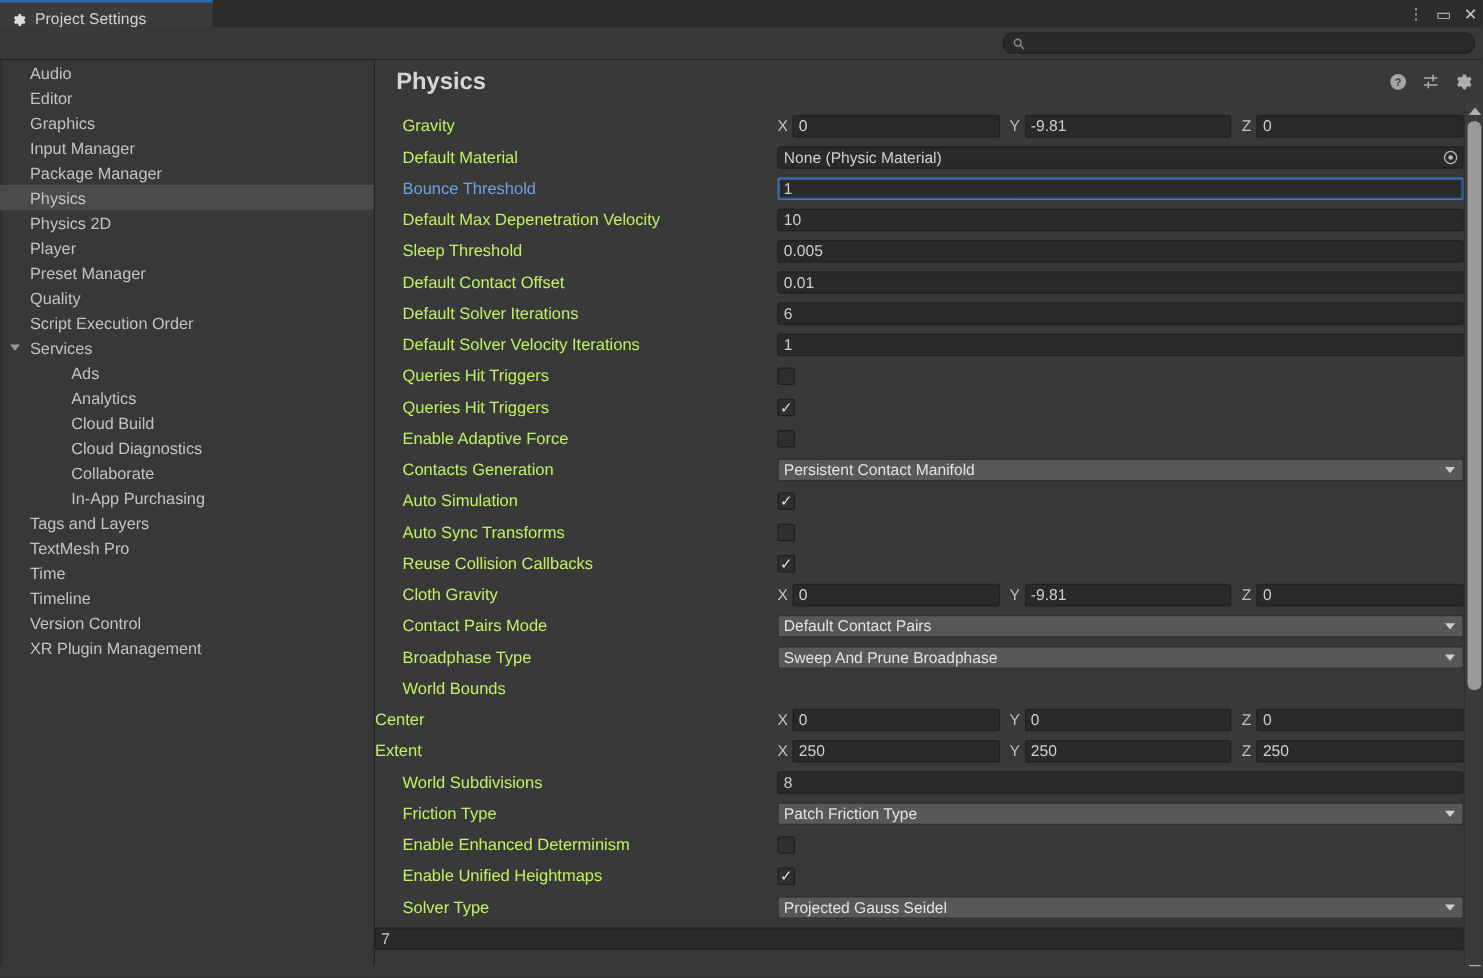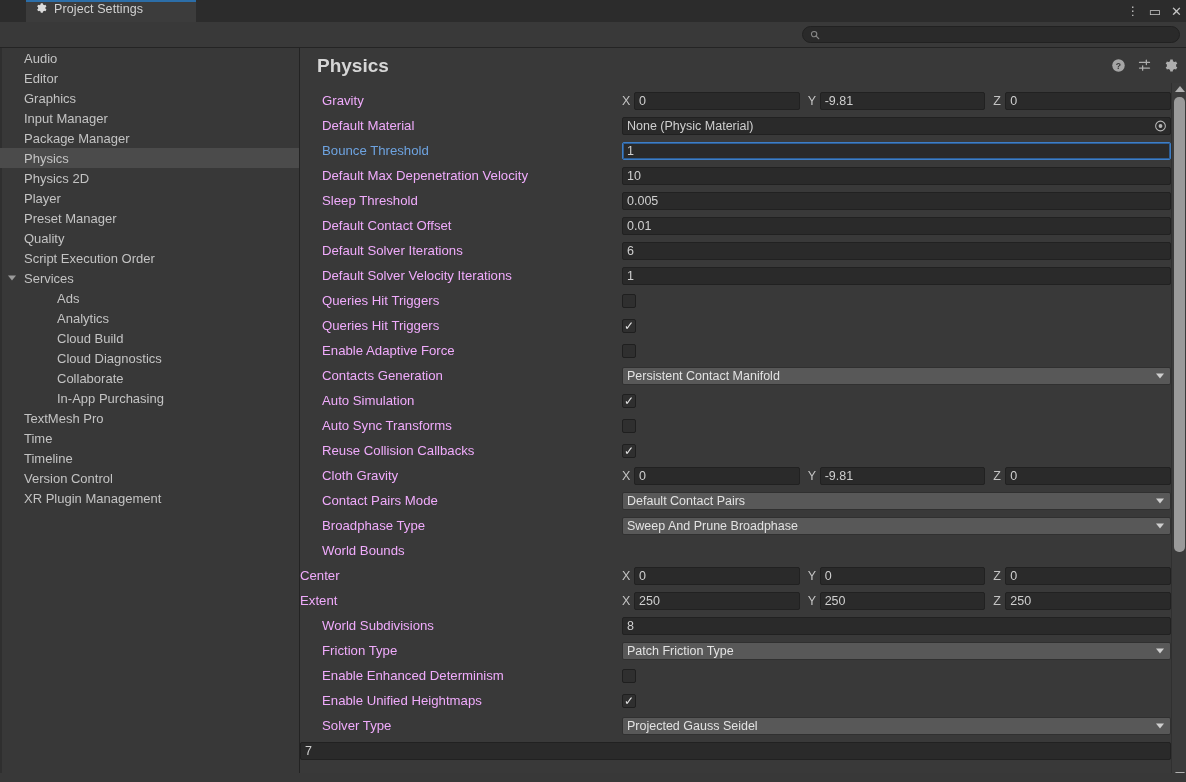--- a/index.html
+++ b/index.html
@@ -15,21 +15,21 @@
   #window { position: relative; width: 1186px; height: 782px; background: #383838; }
 
   #titlebar {
     position: absolute; top: 0; left: 0; width: 1186px; height: 22px;
     background: #2c2c2c;
   }
   #tab {
     position: absolute; top: 0; left: 0; width: 170px; height: 22px;
     background: #3c3c3c;
     border-top: 2px solid #2c6ea8;
-    display: flex; align-items: flex-start; padding-left: 9px; gap: 7px; margin-left: 26px;
+    display: flex; align-items: flex-end; padding-left: 9px; gap: 7px;
   }
   #tab .tab-label { font-size: 12.5px; color: #d2d2d2; letter-spacing: .1px; }
   .gear-glyph {
     width: 12px; height: 12px; display: inline-block; position: relative; flex: 0 0 auto;
   }
   .gear-glyph svg { display:block; }
 
   .winbtns {
     position: absolute; right: 4px; top: 0; height: 22px;
     display: flex; align-items: center; gap: 10px;
@@ -105,21 +105,21 @@
   #content {
     position: absolute; top: 35px; left: 0; right: 0; bottom: 0;
     padding-top: 5px; overflow: hidden;
   }
 
   .row {
     height: 25px; display: flex; align-items: center; position: relative;
   }
   .lbl {
     width: 322px; flex: 0 0 322px; padding-left: 22px;
-    font-size: 13.2px; color: #f0abfc; white-space: nowrap; overflow: hidden;
+    font-size: 13.2px; color: #bef264; white-space: nowrap; overflow: hidden;
   }
   .lbl.focused { color: #6ea3e0; }
   .lbl.right { text-align: left; padding-right: 11px; padding-left: 0; }
 
   .fields { flex: 1; display: flex; align-items: center; padding-right: 15px; }
 
   .inp {
     background: #2a2a2a; border: 1px solid #212121; border-radius: 2px;
     height: 18px; color: #cfcfcf; font-size: 12.5px;
     font-family: "Liberation Sans", sans-serif;
@@ -272,20 +272,23 @@
             <span>Cloud Build</span>
           </div>
           <div class="side-item child">
             <span>Cloud Diagnostics</span>
           </div>
           <div class="side-item child">
             <span>Collaborate</span>
           </div>
           <div class="side-item child">
             <span>In-App Purchasing</span>
+          </div>
+          <div class="side-item">
+            <span>Tags and Layers</span>
           </div>
           <div class="side-item">
             <span>TextMesh Pro</span>
           </div>
           <div class="side-item">
             <span>Time</span>
           </div>
           <div class="side-item">
             <span>Timeline</span>
           </div>

